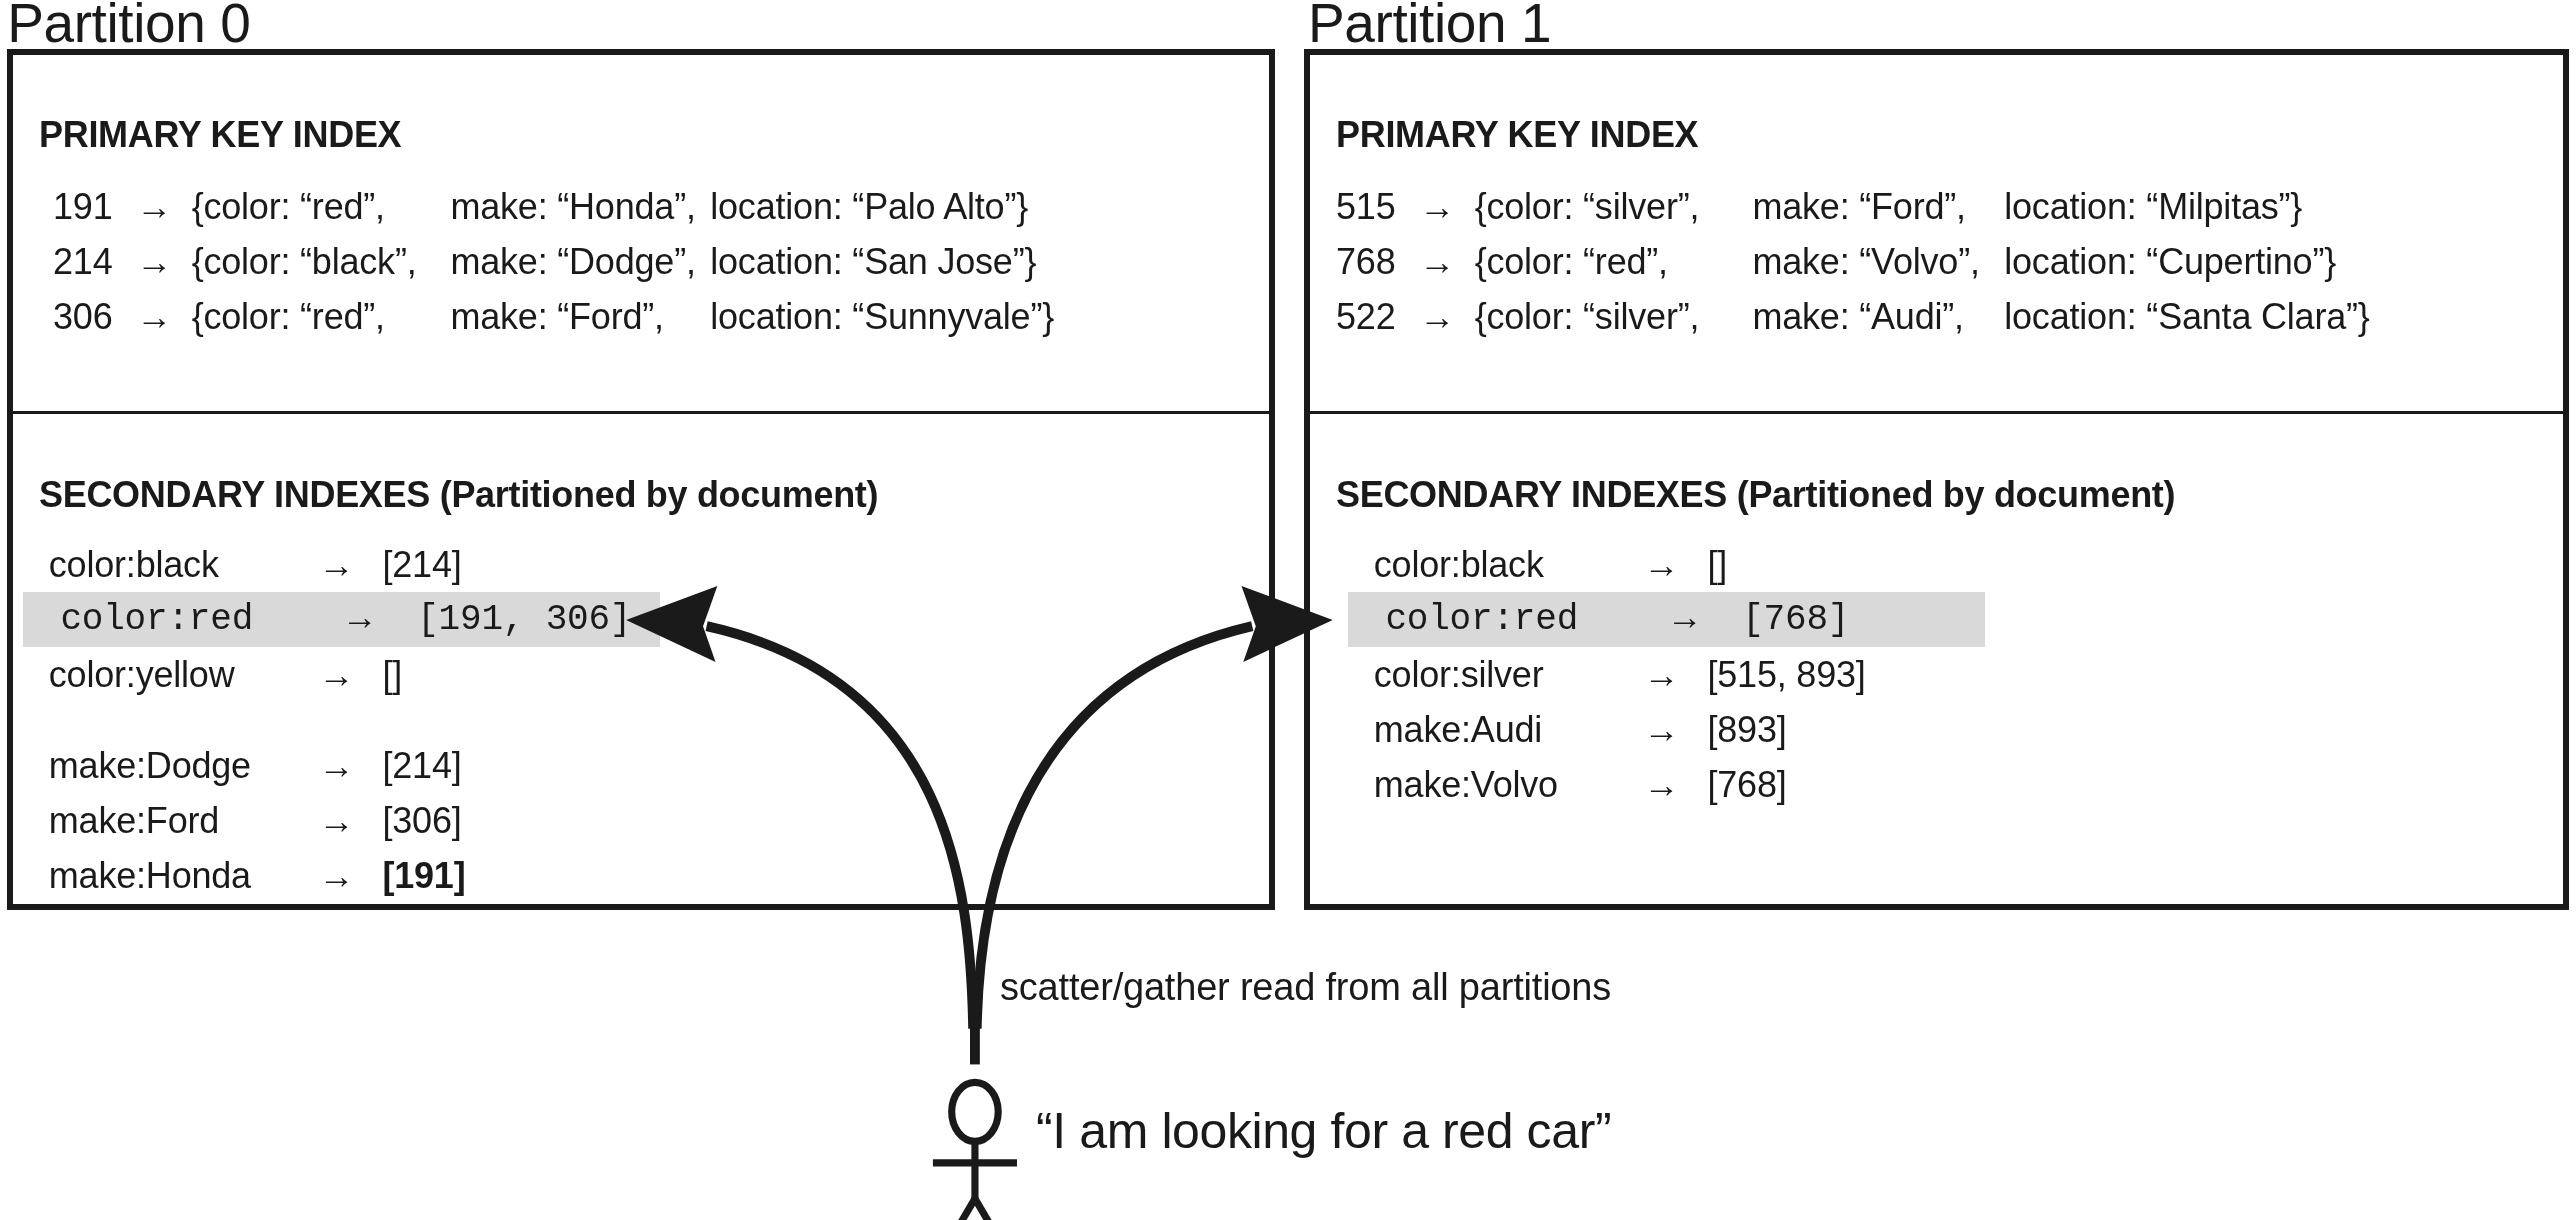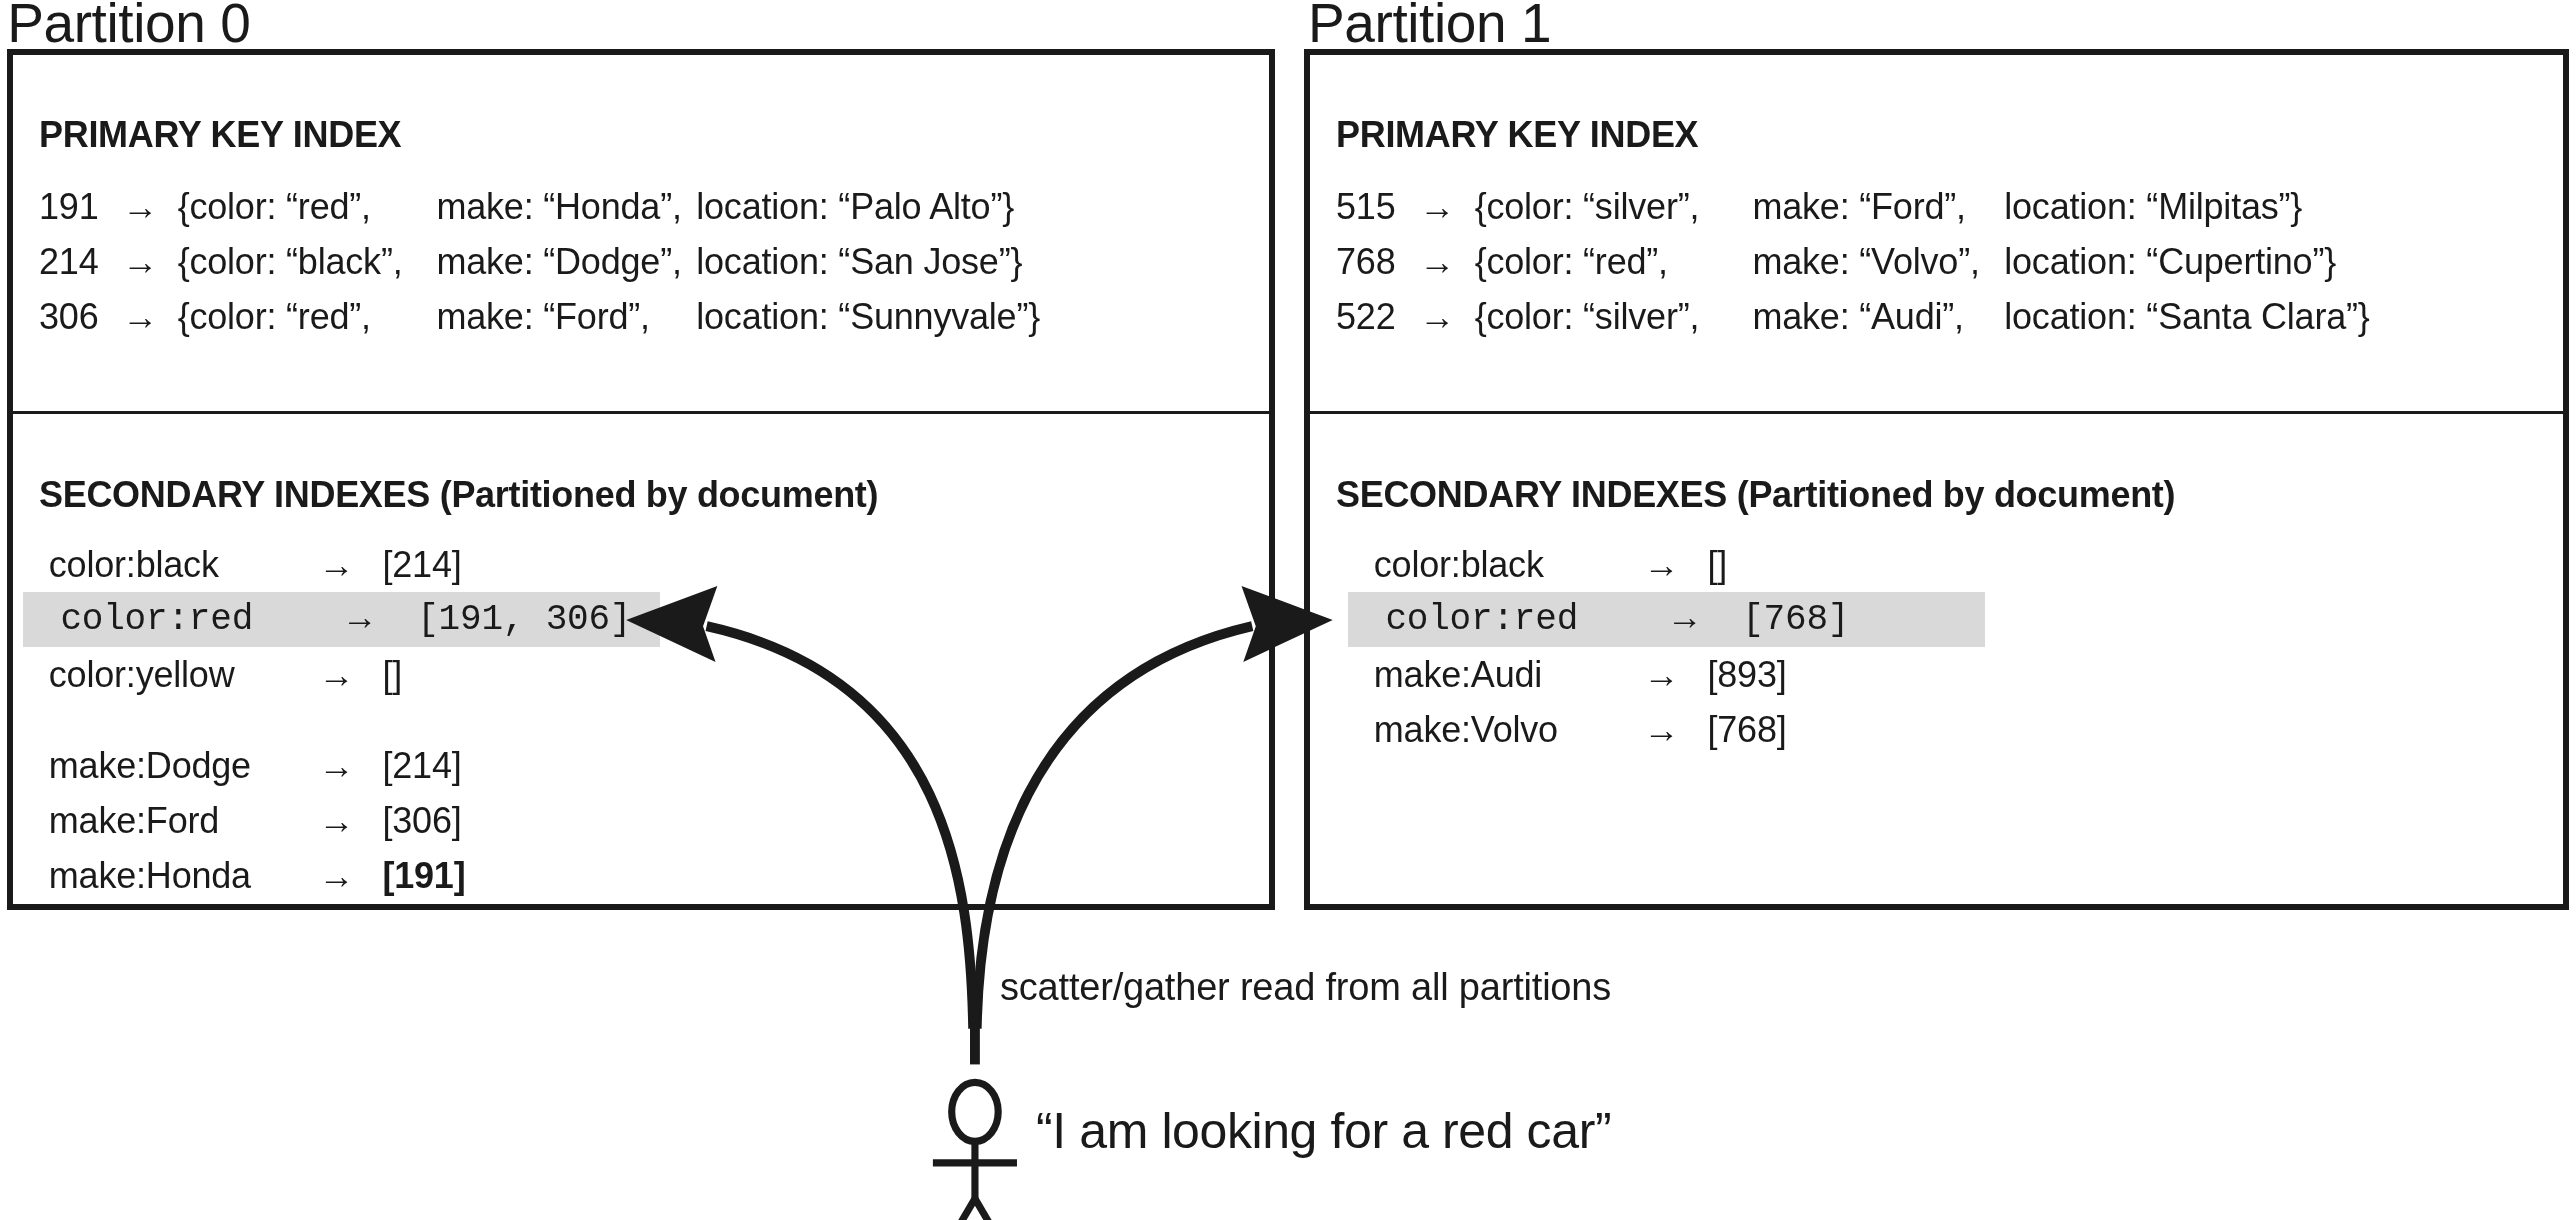--- a/index.html
+++ b/index.html
@@ -46,21 +46,21 @@
 <div class="stage">
 
   <div class="ptitle" style="left:7.2px;top:-3.6px;">Partition 0</div>
 
   <div class="pbox" style="left:7.2px;top:49px;width:1268px;height:861px;">
     <div class="divider" style="top:356px;"></div>
   </div>
 
   <div class="sec-title" style="left:39px;top:114px;">PRIMARY KEY INDEX</div>
 
-  <div class="pk-rows" style="left:39px;top:179px;">
+  <div class="pk-rows" style="left:53px;top:179px;">
     <div class="pk-row">
       <span class="c-id" style="width:64px;">191</span>
       <span class="c-arr" style="width:55px;">→</span>
       <span class="c-color" style="width:249px;">{color: “red”,</span>
       <span class="c-make" style="width:250px;">make: “Honda”,</span>
       <span class="c-loc" style="width:385px;">location: “Palo Alto”}</span>
     </div>
     <div class="pk-row">
       <span class="c-id" style="width:64px;">214</span>
       <span class="c-arr" style="width:55px;">→</span>
@@ -157,20 +157,26 @@
       <span class="s-key" style="width:16px;"></span>
       <span class="s-key" style="width:242px;">color:black</span>
       <span class="s-arr" style="width:72px;">→</span>
       <span class="s-val" style="width:295px;">[]</span>
     </div>
     <div class="si-row hl" style="width:637px;">
       <span class="s-key" style="width:16px;"></span>
       <span class="s-key" style="width:242px;">color:red</span>
       <span class="s-arr" style="width:72px;">→</span>
       <span class="s-val" style="width:295px;">[768]</span>
+    </div>
+    <div class="si-row" style="width:637px;">
+      <span class="s-key" style="width:16px;"></span>
+      <span class="s-key" style="width:242px;">color:silver</span>
+      <span class="s-arr" style="width:72px;">→</span>
+      <span class="s-val" style="width:295px;">[515, 893]</span>
     </div>
     <div class="si-row" style="width:637px;">
       <span class="s-key" style="width:16px;"></span>
       <span class="s-key" style="width:242px;">make:Audi</span>
       <span class="s-arr" style="width:72px;">→</span>
       <span class="s-val" style="width:295px;">[893]</span>
     </div>
     <div class="si-row" style="width:637px;">
       <span class="s-key" style="width:16px;"></span>
       <span class="s-key" style="width:242px;">make:Volvo</span>

